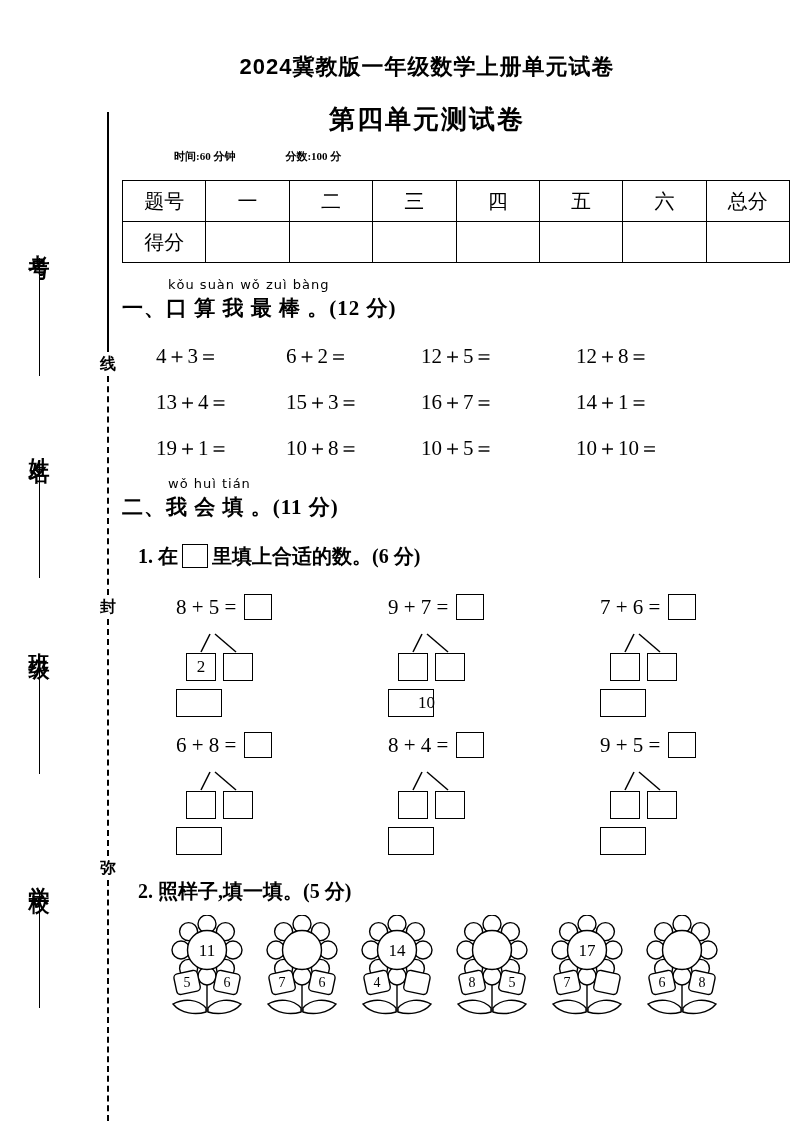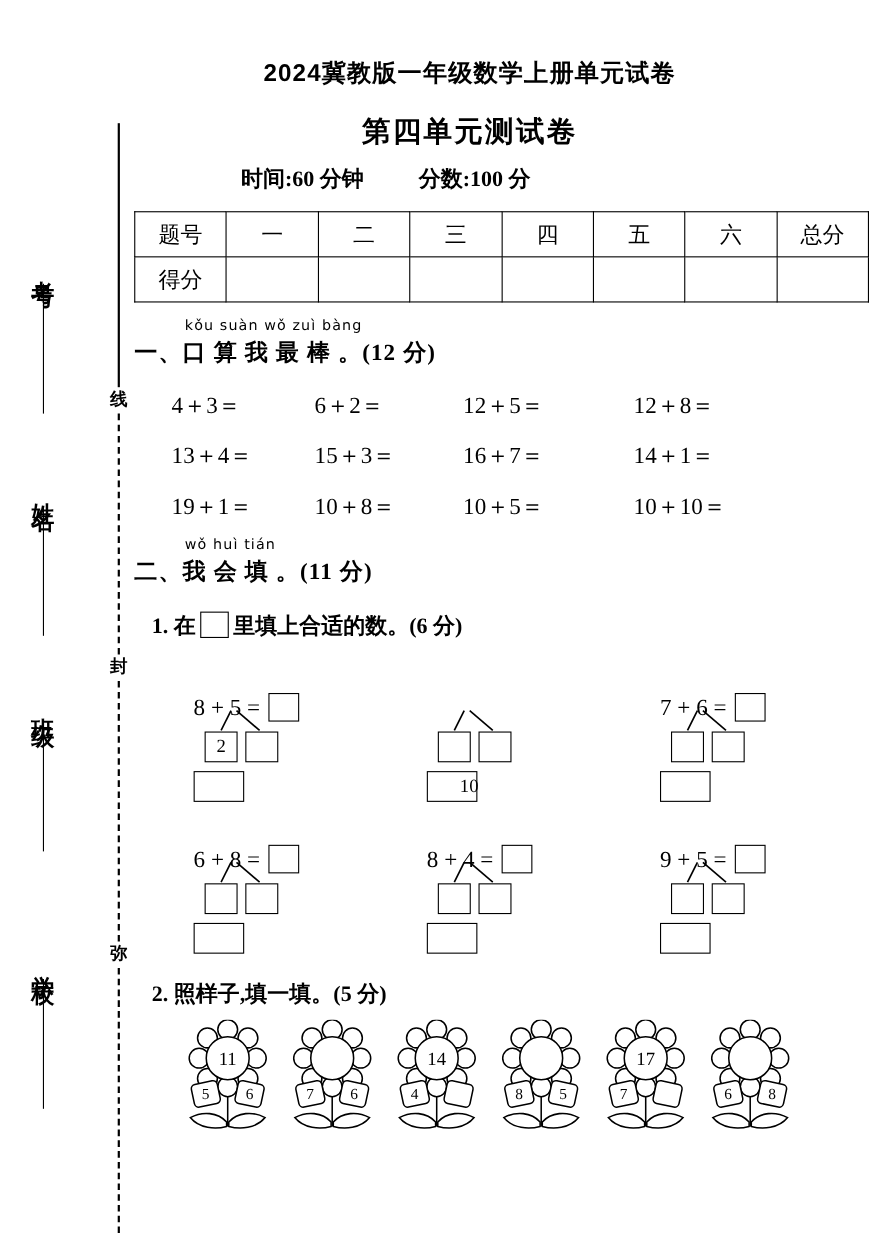--- a/index.html
+++ b/index.html
@@ -17,36 +17,36 @@
   .seal-seg{width:0;border-left:2px solid #000;}
   .seal-seg.dash{border-left-style:dashed;}
   .seg-1{height:240px;} .seg-2{height:219px;} .seg-3{height:237px;} .seg-4{flex:1;}
   .seal-char{font-size:16px;line-height:1;padding:4px 0;font-weight:600;}
 
   
   .content{position:absolute;left:122px;top:0;width:610px;}
   .main-title{margin-top:52px;text-align:center;font-family:"Liberation Sans",sans-serif;
     font-weight:bold;font-size:22px;letter-spacing:1px;}
   .subtitle{margin-top:20px;text-align:center;font-size:26px;font-weight:bold;letter-spacing:2px;}
-  .meta-row{margin-top:12px;margin-left:97px;display:flex;gap:50px;font-size:20px;font-weight:600;}
+  .meta-row{margin-top:12px;margin-left:52px;display:flex;gap:50px;font-size:11px;font-weight:600;}
 
   table.score{width:668px;margin-top:16px;border-collapse:collapse;table-layout:fixed;}
   table.score td{border:1.6px solid #000;height:38px;text-align:center;font-size:20px;}
 
   .pinyin{margin-left:46px;font-size:13px;font-family:"DejaVu Sans",sans-serif;letter-spacing:1px;margin-top:14px;}
   .sec-title{font-size:21px;font-weight:600;margin-top:2px;letter-spacing:1px;}
 
   .oral-grid{margin-top:20px;margin-left:34px;display:grid;grid-template-columns:130px 135px 155px 150px;row-gap:18px;font-size:21px;}
 
   .q-label{margin-top:22px;margin-left:16px;font-size:20px;font-weight:600;}
   .inline-box{display:inline-block;width:24px;height:22px;border:1.6px solid #000;vertical-align:-5px;margin:0 4px;background:#fff;}
 
   .decomp-grid{margin-top:24px;padding-left:54px;display:grid;grid-template-columns:repeat(3,212px);row-gap:14px;}
   .decomp{position:relative;width:200px;height:124px;}
-  .decomp-expr-row{margin-top:24px;display:flex;align-items:center;gap:8px;font-size:21px;}
+  .decomp-expr-row{margin-top:0;display:flex;align-items:center;gap:8px;font-size:21px;}
   .abox{display:inline-block;width:28px;height:26px;border:1.6px solid #000;box-sizing:border-box;
     text-align:center;font-size:17px;line-height:23px;background:#fff;}
   .abox.split{position:absolute;top:59px;width:30px;height:28px;line-height:25px;}
   .split.left{left:10px;} .split.right{left:47px;}
   .abox.bottom{position:absolute;top:95px;left:0;width:46px;height:28px;line-height:25px;padding-left:29px;}
   .branch{position:absolute;left:0;top:39px;}
   .branch line{stroke:#000;stroke-width:1.5;}
 
   .flower-row{margin-top:10px;padding-left:38px;display:flex;}
   .flower text{font-family:"Liberation Serif",serif;text-anchor:middle;fill:#000;stroke:none;}
@@ -175,20 +175,24 @@
         <svg class="branch" width="80" height="20" viewBox="0 0 80 20">
             <line x1="34" y1="1" x2="25" y2="19"></line>
             <line x1="39" y1="1" x2="60" y2="19"></line>
           </svg>
         <span class="abox split left">2</span>
         <span class="abox split right"></span>
         <span class="abox bottom"></span>
       </div>
 
       <div class="decomp">
+        <div class="decomp-expr-row">
+          <span>9 + 7 =</span>
+          <span class="abox"></span>
+        </div>
         <svg class="branch" width="80" height="20" viewBox="0 0 80 20">
             <line x1="34" y1="1" x2="25" y2="19"></line>
             <line x1="39" y1="1" x2="60" y2="19"></line>
           </svg>
         <span class="abox split left"></span>
         <span class="abox split right"></span>
         <span class="abox bottom">10</span>
       </div>
 
       <div class="decomp">

